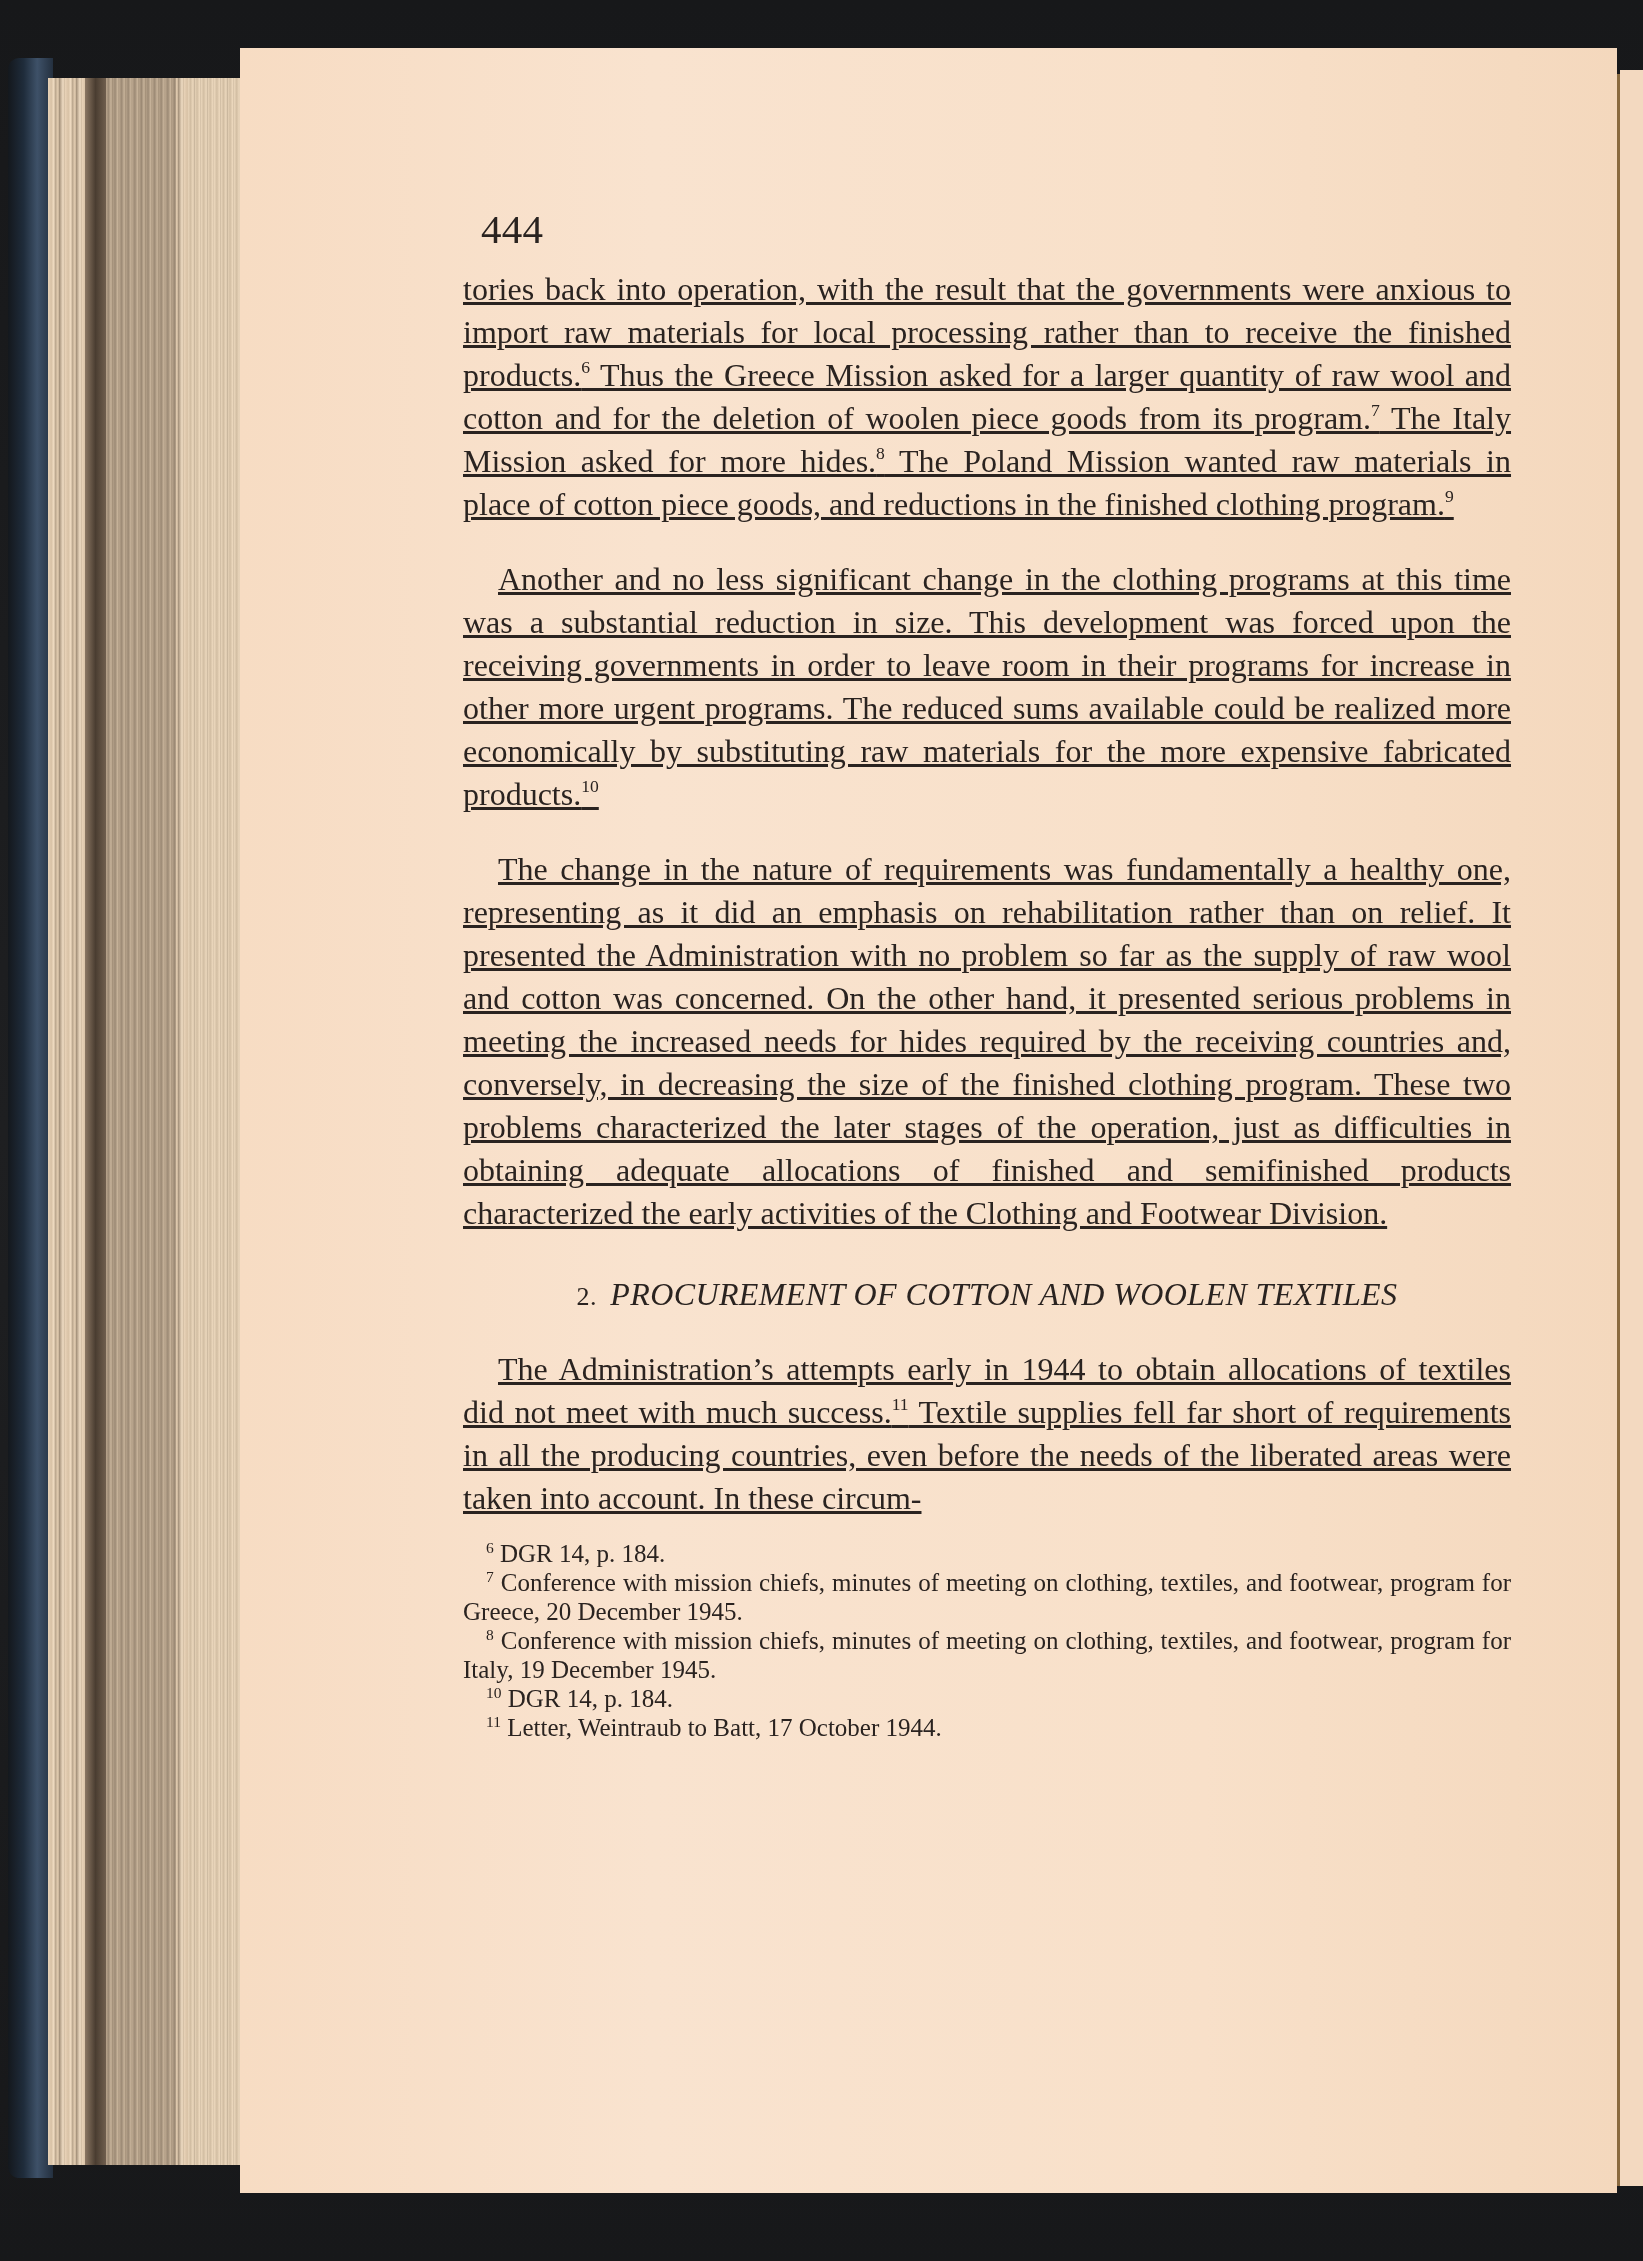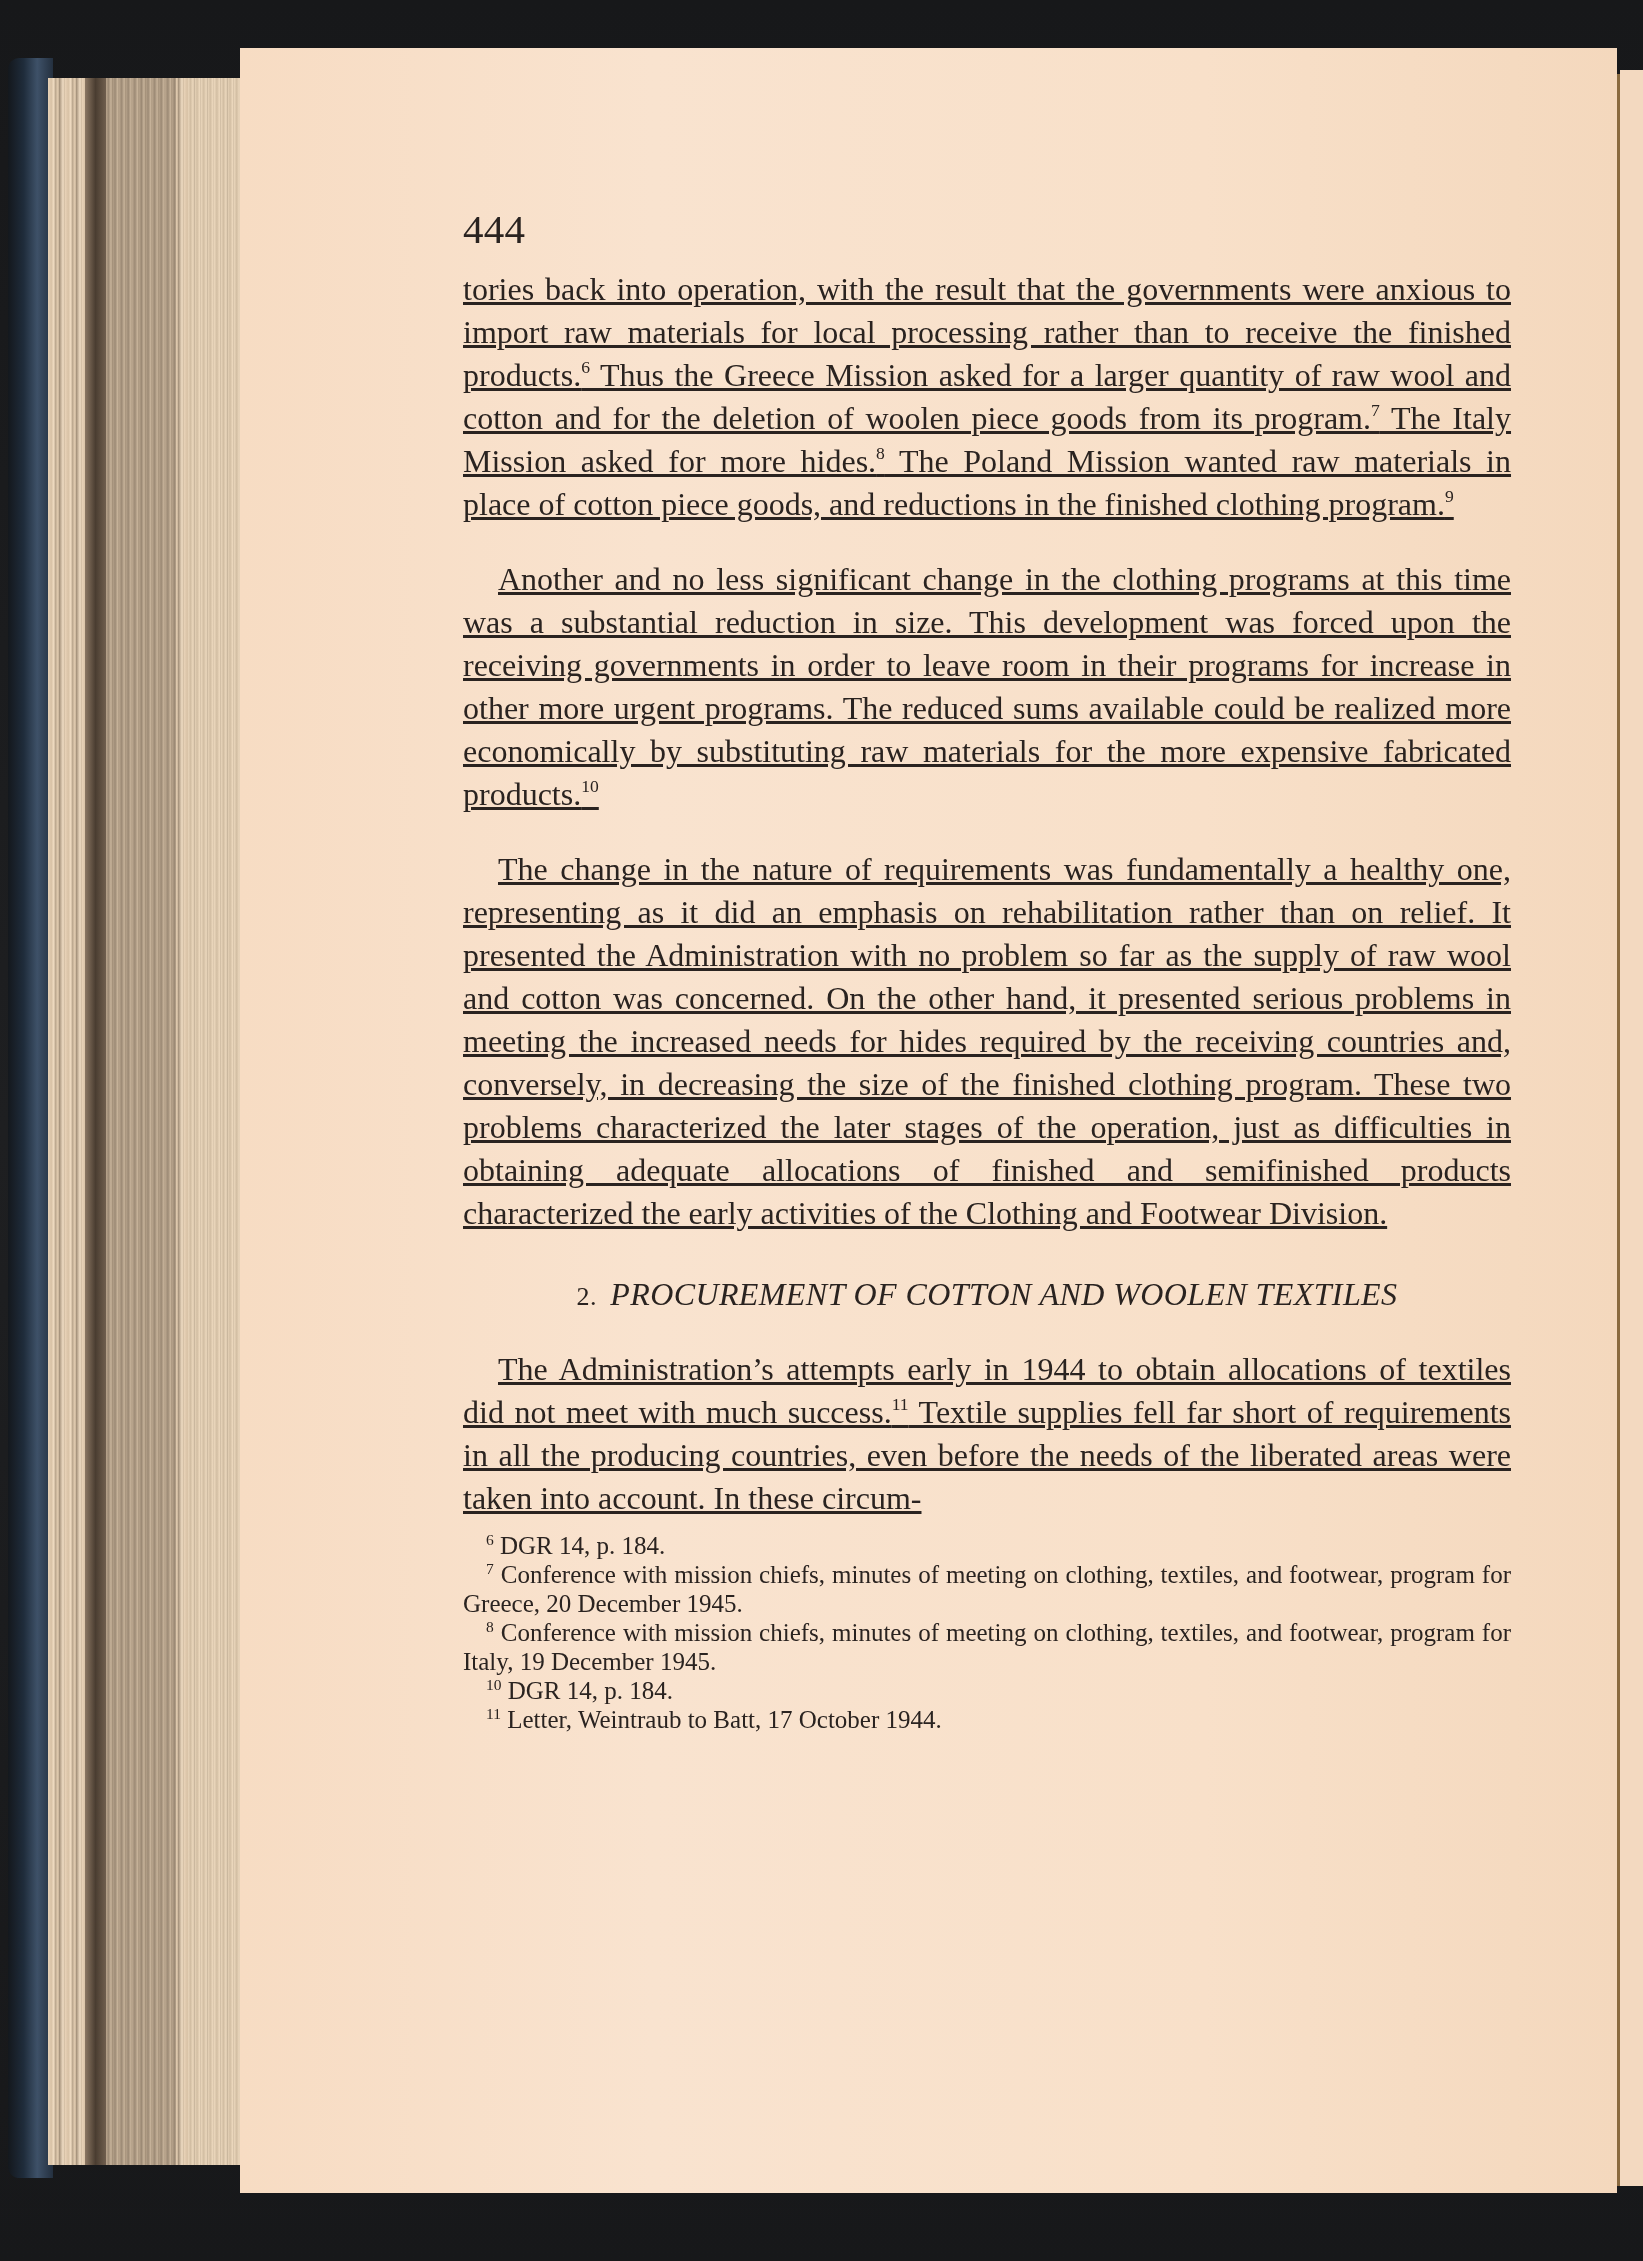--- a/index.html
+++ b/index.html
@@ -54,40 +54,40 @@
 
   
   .content {
     position: absolute; left: 463px; top: 205px; width: 1048px;
     color: #2a2320;
   }
   .running-head {
     display: flex; align-items: baseline; height: 58px;
     font-size: 41px; letter-spacing: 0.2px;
   }
-  .running-head .pg { width: 144px; }
+  .running-head .pg { width: 144px; margin-left: 18px; }
   .running-head .title { }
 
   .body-text {
     font-size: 32px; line-height: 43px;
     text-align: justify; hyphens: manual;
     margin-top: 5px;
   }
   .body-text p { margin: 0; text-decoration: underline; }
   .body-text p.indent { text-indent: 35px; margin-top: 32px; }
   sup { font-size: 0.55em; vertical-align: 0.75em; line-height: 0; }
 
   .section-heading {
     text-align: center; font-style: italic; font-size: 32px; line-height: 39px;
     margin: 40px 0 15px 0; letter-spacing: 0.4px;
   }
   .section-heading .num { font-style: normal; font-size: 26px; margin-right: 5px; }
 
   .footnotes {
-    font-size: 25px; line-height: 29px; margin-top: 11px;
+    font-size: 25px; line-height: 29px; margin-top: 19px;
     text-align: justify;
   }
   .footnotes p { margin: 0; text-indent: 23px; }
   .footnotes sup { font-size: 0.62em; vertical-align: 0.6em; }
 </style>
 </head>
 <body>
 
 <div class="bg"></div>
 <div class="binding"></div>

